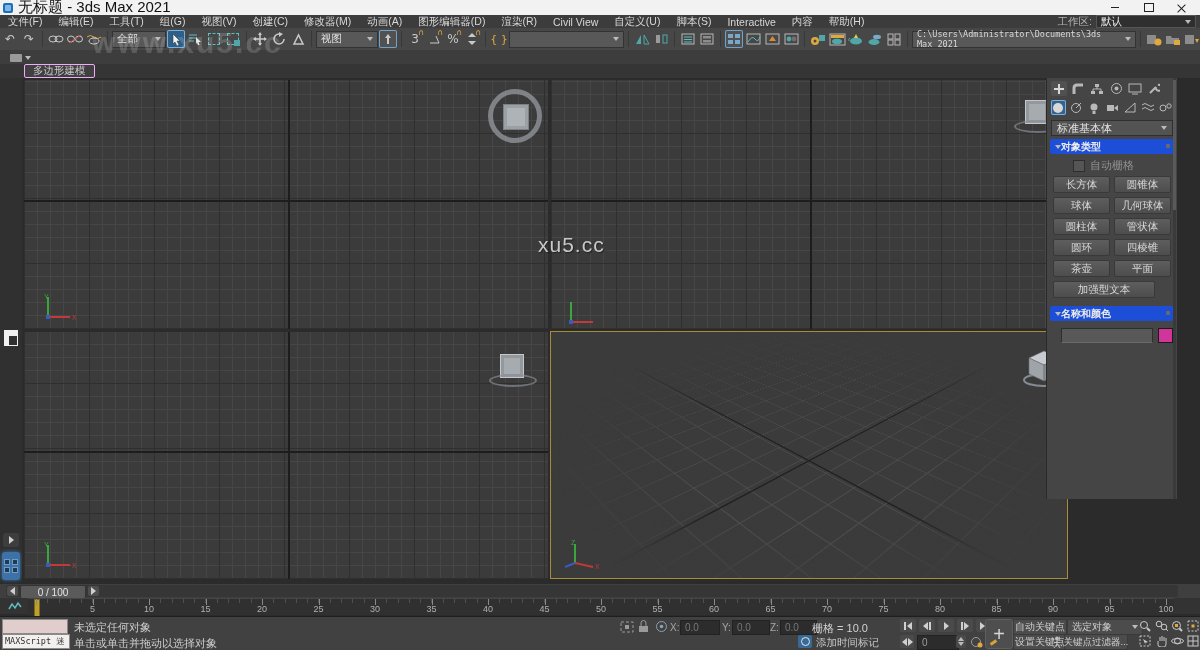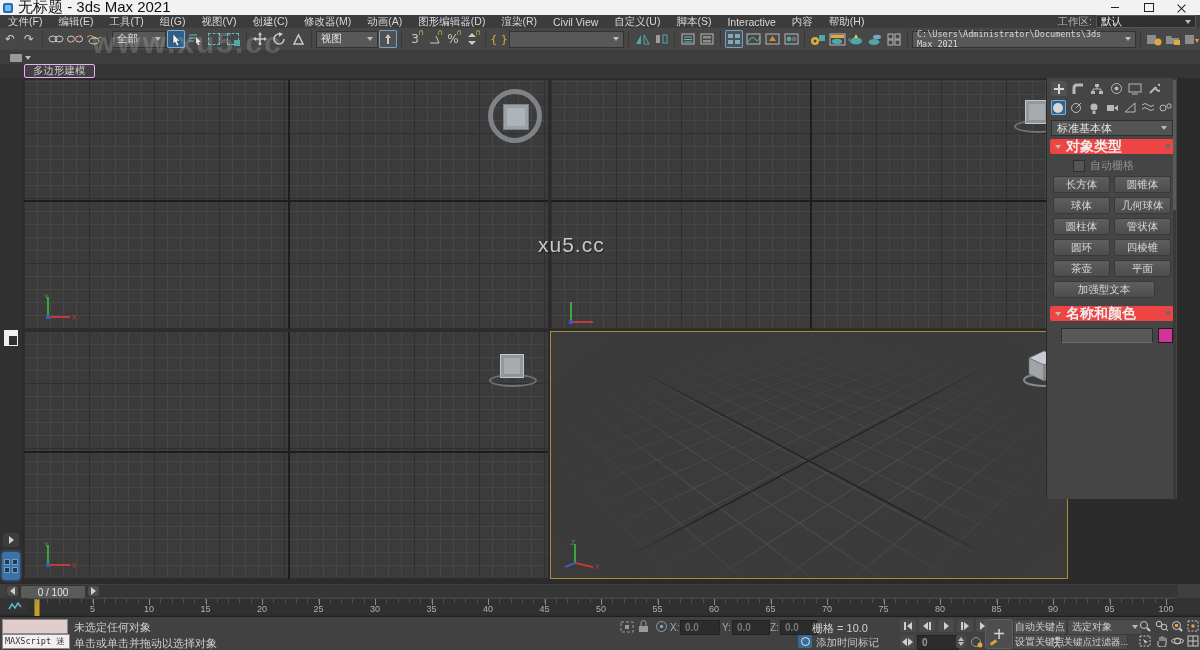--- a/index.html
+++ b/index.html
@@ -94,22 +94,22 @@
               rgba(59,59,59,0) 42%,rgba(59,59,59,.85) 75%,#3b3b3b 92%);}
   #wm-main{position:absolute;left:538px;top:233px;font-size:21px;color:#c9c9c9;z-index:6;
            text-shadow:1px 1px 1px #222;letter-spacing:1px;}
   
   #cmdpanel{position:absolute;left:1046px;top:78px;width:130px;height:421px;background:#454545;border-left:1px solid #2a2a2a;}
   .cp-iconrow{display:flex;align-items:center;gap:3px;padding:3px 4px 1px 4px;}
   .cp-ic{width:16px;height:15px;display:flex;align-items:center;justify-content:center;border-radius:2px;color:#c5c5c5;}
   .cp-ic.active{background:#35638f;box-shadow:inset 0 0 0 1px #79aedd;}
   #cp-category{margin:4px 4px 2px 4px;height:14px;background:#535353;border:1px solid #2f2f2f;display:flex;
                align-items:center;justify-content:space-between;padding:0 5px;color:#e2e2e2;}
-  .rollout{margin:3px 3px 0 3px;height:15px;background:#ef4444;border-radius:2px;display:flex;align-items:center;
-           gap:5px;padding:0 5px;color:#ededed;font-weight:bold;font-size:14px;position:relative;}
+  .rollout{margin:3px 3px 0 3px;height:15px;background:#1d4ed8;border-radius:2px;display:flex;align-items:center;
+           padding:0 5px;color:#ededed;font-weight:bold;font-size:10px;position:relative;}
   .rollout .dot{position:absolute;right:4px;top:5px;width:4px;height:4px;background:#6a6a6a;border-radius:1px;}
   #autogrid-row{display:flex;align-items:center;gap:5px;margin:4px 0 3px 26px;color:#8f8f8f;}
   #autogrid-box{width:10px;height:10px;background:#555;border:1px solid #2e2e2e;}
   #obj-buttons{display:grid;grid-template-columns:57px 57px;gap:4px 4px;justify-content:center;margin-top:2px;}
   .pbtn{height:15px;background:linear-gradient(#5e5e5e,#4d4d4d);border:1px solid #393939;border-radius:2px;
         color:#d8d8d8;font-size:10.5px;display:flex;align-items:center;justify-content:center;white-space:nowrap;}
   .pbtn.wide{grid-column:1 / span 2;width:100px;justify-self:start;margin-left:0px;}
   #namecolor-row{display:flex;align-items:center;gap:5px;margin:7px 0 0 14px;}
   #name-field{width:90px;height:13px;background:#585858;border:1px solid #2e2e2e;border-bottom-color:#6a6a6a;}
   #color-swatch{width:13px;height:13px;border:1px solid #1c1c1c;}
@@ -131,21 +131,21 @@
   .rlabel{position:absolute;top:5px;transform:translateX(-50%);font-size:9px;color:#b0b0b0;}
   #time-marker{position:absolute;left:6px;top:0;width:4px;height:16px;background:#bfa02c;border:1px solid #7d6a1a;}
   
   #statusbar{position:absolute;left:0;top:616px;width:1200px;height:34px;background:#414141;border-top:1px solid #1f1f1f;}
   #ml-pink{position:absolute;left:2px;top:2px;width:64px;height:13px;background:#e2cdcd;border:1px solid #8a8a8a;}
   #ml-white{position:absolute;left:2px;top:17px;width:64px;height:13px;background:#f4efef;border:1px solid #8a8a8a;
             font-family:"DejaVu Sans Mono",monospace;font-size:8.5px;color:#333;display:flex;align-items:center;padding-left:2px;}
   #prompt1{position:absolute;left:74px;top:3px;color:#cfcfcf;}
   #prompt2{position:absolute;left:74px;top:19px;color:#cfcfcf;}
   .sfield{position:absolute;height:13px;background:#2c2c2c;border:1px solid #222;color:#777;font-size:10px;
-          display:flex;align-items:center;padding-left:4px;font-weight:bold;}
+          display:flex;align-items:center;padding-left:4px;}
   .slabel{position:absolute;color:#a5a5a5;font-size:10px;top:5px;}
   #grid-text{position:absolute;left:812px;top:4px;color:#d2d2d2;}
   #timetag-ic{position:absolute;left:798px;top:18px;width:14px;height:13px;background:#3a6a94;border-radius:2px;
               display:flex;align-items:center;justify-content:center;}
   #timetag-ic i{width:7px;height:7px;border:1px solid #dce9f4;border-radius:50%;display:block;}
   #add-time-tag{position:absolute;left:816px;top:19px;color:#c4c4c4;font-size:10.5px;}
   .abtn{position:absolute;height:13px;background:#4a4a4a;border-radius:2px;display:flex;align-items:center;
         justify-content:center;gap:1px;}
   .tri{width:0;height:0;}
   .tri.r{border-top:4px solid transparent;border-bottom:4px solid transparent;border-left:5px solid #cfcfcf;}

